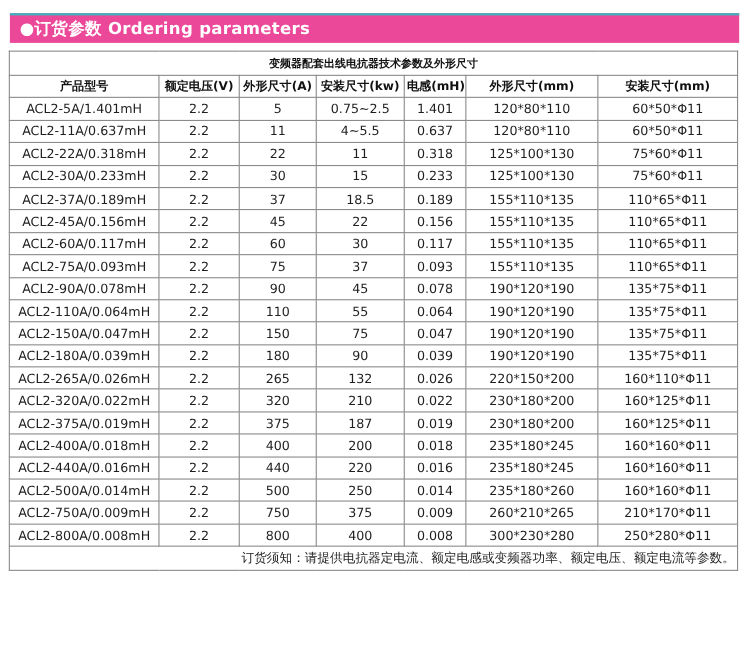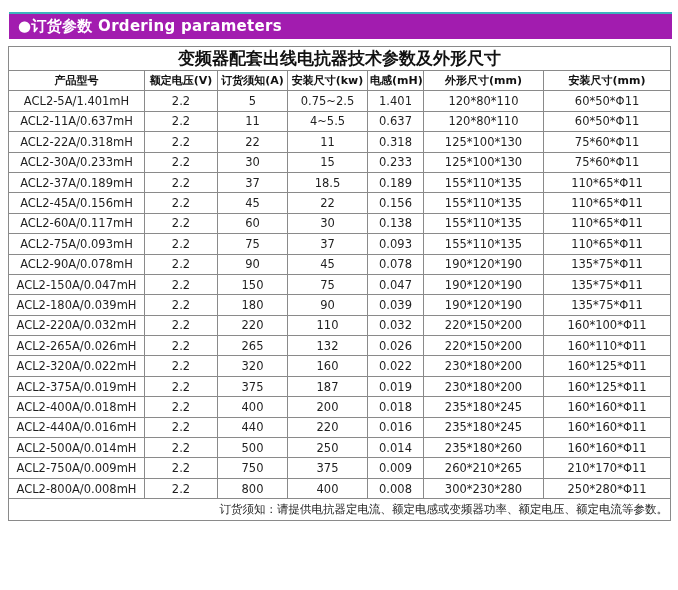--- a/index.html
+++ b/index.html
@@ -6,21 +6,21 @@
   html,body { background:#ffffff; }
   body {
     width:678px; height:590px;
     position:relative;
     font-family:"DejaVu Sans","Liberation Sans",sans-serif;
     color:#222;
     overflow:hidden;
   }
   .banner {
     position:absolute; left:9px; top:12px; width:663px; height:27px;
-    background:#a21caf;
+    background:#ec4899;
     border-top:2px solid #3db3bd;
     color:#ffffff;
     font-size:15px; font-weight:bold;
     line-height:25px;
     padding-left:9px;
     letter-spacing:0.3px;
   }
   .spec-table {
     position:absolute; left:8px; top:46px; width:662px;
     border-collapse:collapse;
@@ -32,21 +32,21 @@
     height:20.4px;
     text-align:center;
     vertical-align:middle;
     padding:0 2px;
     white-space:nowrap;
     overflow:hidden;
     color:#1f1f1f;
   }
   .spec-table .title-cell {
     font-weight:bold;
-    font-size:17px;
+    font-size:10px;
     height:22px;
     color:#111;
   }
   .spec-table th {
     font-weight:bold;
     font-size:11px;
     color:#111;
   }
   .spec-table .foot-cell {
     text-align:right;
@@ -73,21 +73,21 @@
       <col style="width: 120px;">
       <col style="width: 127px;">
     </colgroup>
   <thead>
     <tr>
       <td class="title-cell" colspan="7">变频器配套出线电抗器技术参数及外形尺寸</td>
     </tr>
     <tr>
         <th>产品型号</th>
         <th>额定电压(V)</th>
-        <th>订货须知(A)</th>
+        <th>外形尺寸(A)</th>
         <th>安装尺寸(kw)</th>
         <th>电感(mH)</th>
         <th>外形尺寸(mm)</th>
         <th>安装尺寸(mm)</th>
       </tr>
   </thead>
   <tbody>
       <tr>
         <td>ACL2-5A/1.401mH</td>
         <td>2.2</td>
@@ -140,21 +140,21 @@
         <td>22</td>
         <td>0.156</td>
         <td>155*110*135</td>
         <td>110*65*Φ11</td>
       </tr>
       <tr>
         <td>ACL2-60A/0.117mH</td>
         <td>2.2</td>
         <td>60</td>
         <td>30</td>
-        <td>0.138</td>
+        <td>0.117</td>
         <td>155*110*135</td>
         <td>110*65*Φ11</td>
       </tr>
       <tr>
         <td>ACL2-75A/0.093mH</td>
         <td>2.2</td>
         <td>75</td>
         <td>37</td>
         <td>0.093</td>
         <td>155*110*135</td>
@@ -163,60 +163,60 @@
       <tr>
         <td>ACL2-90A/0.078mH</td>
         <td>2.2</td>
         <td>90</td>
         <td>45</td>
         <td>0.078</td>
         <td>190*120*190</td>
         <td>135*75*Φ11</td>
       </tr>
       <tr>
+        <td>ACL2-110A/0.064mH</td>
+        <td>2.2</td>
+        <td>110</td>
+        <td>55</td>
+        <td>0.064</td>
+        <td>190*120*190</td>
+        <td>135*75*Φ11</td>
+      </tr>
+      <tr>
         <td>ACL2-150A/0.047mH</td>
         <td>2.2</td>
         <td>150</td>
         <td>75</td>
         <td>0.047</td>
         <td>190*120*190</td>
         <td>135*75*Φ11</td>
       </tr>
       <tr>
         <td>ACL2-180A/0.039mH</td>
         <td>2.2</td>
         <td>180</td>
         <td>90</td>
         <td>0.039</td>
         <td>190*120*190</td>
         <td>135*75*Φ11</td>
-      </tr>
-      <tr>
-        <td>ACL2-220A/0.032mH</td>
-        <td>2.2</td>
-        <td>220</td>
-        <td>110</td>
-        <td>0.032</td>
-        <td>220*150*200</td>
-        <td>160*100*Φ11</td>
       </tr>
       <tr>
         <td>ACL2-265A/0.026mH</td>
         <td>2.2</td>
         <td>265</td>
         <td>132</td>
         <td>0.026</td>
         <td>220*150*200</td>
         <td>160*110*Φ11</td>
       </tr>
       <tr>
         <td>ACL2-320A/0.022mH</td>
         <td>2.2</td>
         <td>320</td>
-        <td>160</td>
+        <td>210</td>
         <td>0.022</td>
         <td>230*180*200</td>
         <td>160*125*Φ11</td>
       </tr>
       <tr>
         <td>ACL2-375A/0.019mH</td>
         <td>2.2</td>
         <td>375</td>
         <td>187</td>
         <td>0.019</td>

